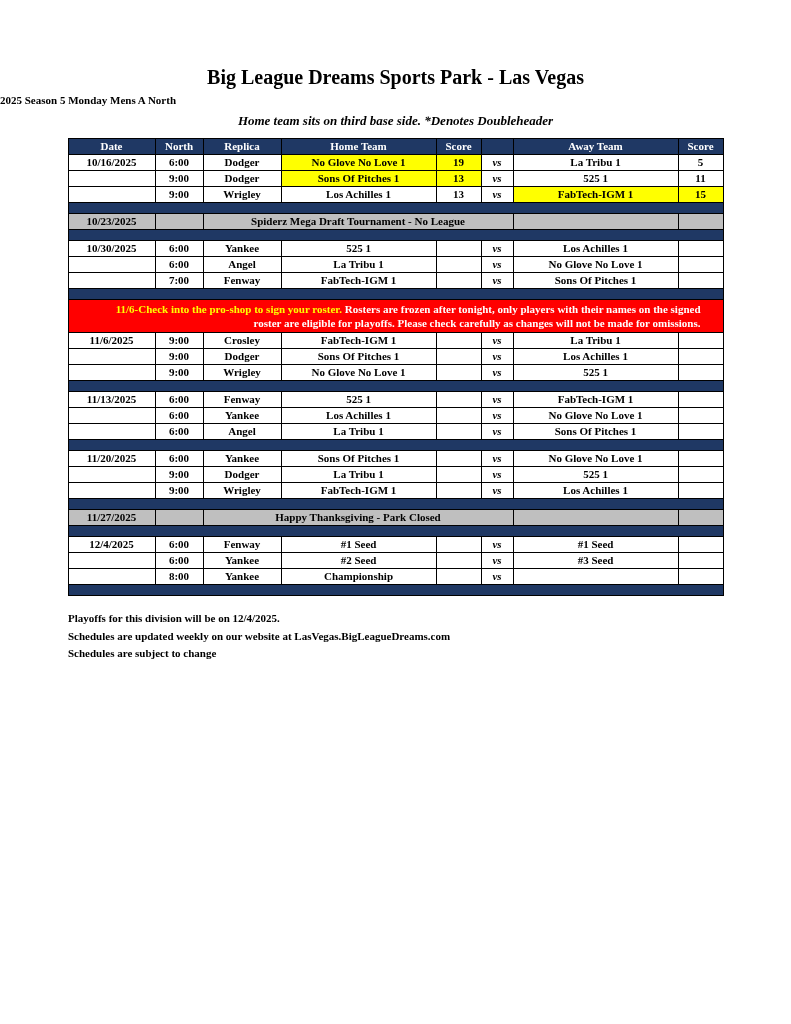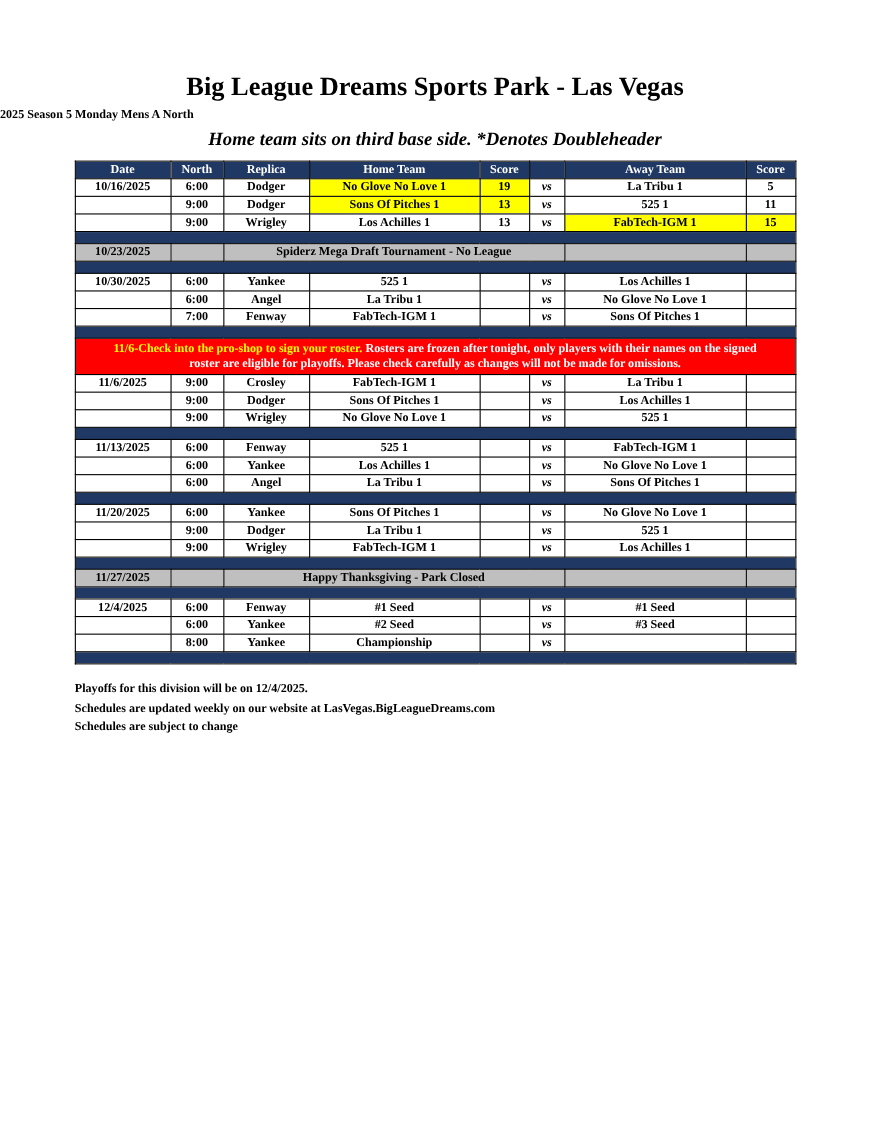--- a/index.html
+++ b/index.html
@@ -12,33 +12,33 @@
     color: #000;
   }
   .page {
     width: 791px;
     height: 1024px;
     box-sizing: border-box;
     padding-top: 66px;
     overflow: hidden;
   }
   .title {
-    font-size: 24px;
+    font-size: 20px;
     font-weight: bold;
     text-align: center;
     margin: 0;
   }
   .subtitle {
     font-size: 11px;
     font-weight: bold;
     text-align: left;
     margin: 5px 0 0 0;
   }
   .note {
-    font-size: 17px;
+    font-size: 13px;
     font-weight: bold;
     font-style: italic;
     text-align: center;
     margin: 7px 0 0 0;
   }
   table.schedule {
     width: 655px;
     margin: 9px auto 0 auto;
     border-collapse: collapse;
     table-layout: fixed;
@@ -69,20 +69,21 @@
   tr.banner td {
     background: var(--gray, #bfbfbf);
   }
   tr.notice td {
     background: var(--red, #ff0000);
     color: #ffffff;
     white-space: normal;
     line-height: 14px;
     padding: 2px 22px;
     height: auto;
+    text-align: right;
   }
   tr.notice .hl-text {
     color: var(--yellow, #ffff00);
   }
   td.hl {
     background: var(--yellow, #ffff00);
     color: #000;
   }
   td.vs {
     font-style: italic;

